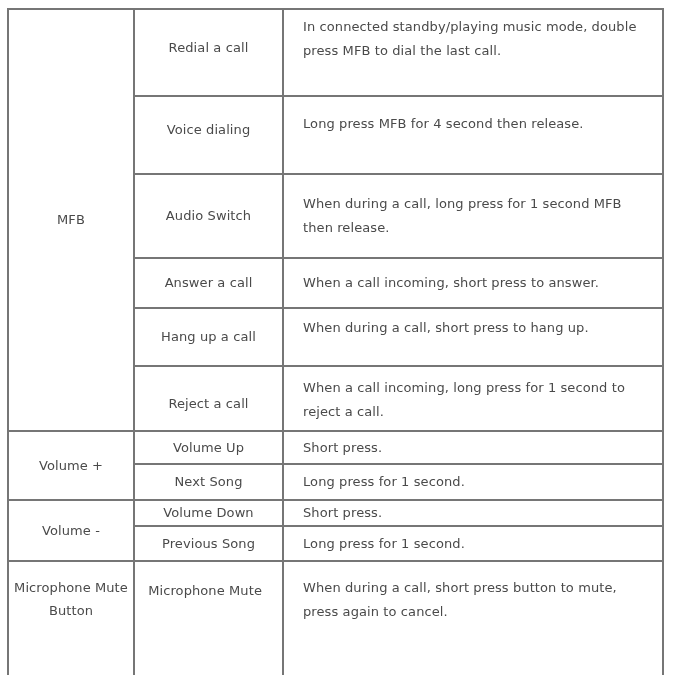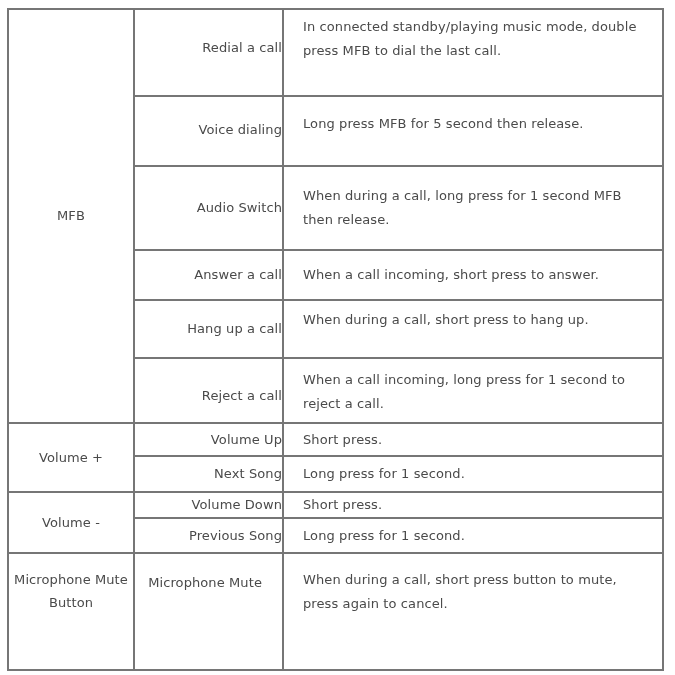--- a/index.html
+++ b/index.html
@@ -3,41 +3,41 @@
 <meta charset="utf-8">
 <style>
   html, body { margin:0; padding:0; background:#ffffff; }
   body { width:675px; height:675px; position:relative; overflow:hidden;
          font-family:"DejaVu Sans", sans-serif; color:#4a4a4a; }
   .tbl { position:absolute; left:7px; top:8px; width:657px; height:659px;
          border-collapse:collapse; table-layout:fixed; }
   .tbl td { border:2px solid #767676; padding:0; font-size:13px; line-height:24px;
             letter-spacing:0.1px; vertical-align:middle; }
   .c1 { width:124px; text-align:center;margin-top:23px; }
-  .c2 { width:147px; text-align:right; }
+  .c2 { width:147px; text-align:center; }
   .c3 { text-align:left; padding-left:19px !important; padding-right:8px !important; }
 </style>
 </head>
 <body>
 
 <table class="tbl">
   <colgroup>
       <col style="width:126px">
       <col style="width:149px">
       <col>
     </colgroup>
   <tbody>
     <tr style="height:87px">
       <td class="c1" rowspan="6" style="padding-top:0">MFB</td>
       <td class="c2" style="vertical-align:top;padding-top:26px">Redial a call</td>
       <td class="c3" style="vertical-align:top;padding-top:5px">In connected standby/playing music mode, double press MFB to dial the last call.</td>
     </tr>
-    <tr style="height:70px">
+    <tr style="height:78px">
       <td class="c2" style="vertical-align:top;padding-top:21px">Voice dialing</td>
-      <td class="c3" style="vertical-align:top;padding-top:15px">Long press MFB for 5 second then release.</td>
+      <td class="c3" style="vertical-align:top;padding-top:15px">Long press MFB for 4 second then release.</td>
     </tr>
     <tr style="height:84px">
       <td class="c2">Audio Switch</td>
       <td class="c3">When during a call, long press for 1 second MFB then release.</td>
     </tr>
     <tr style="height:50px">
       <td class="c2">Answer a call</td>
       <td class="c3">When a call incoming, short press to answer.</td>
     </tr>
     <tr style="height:58px">

